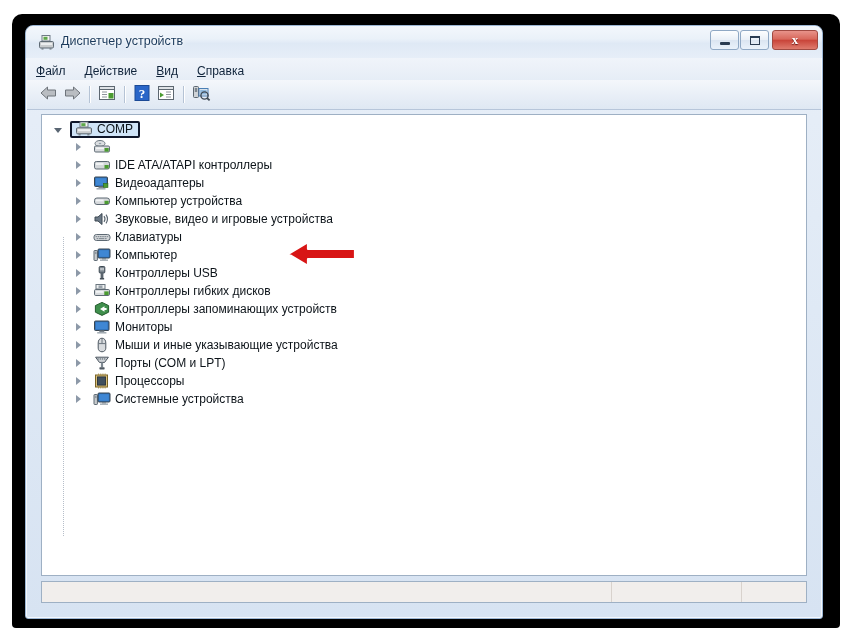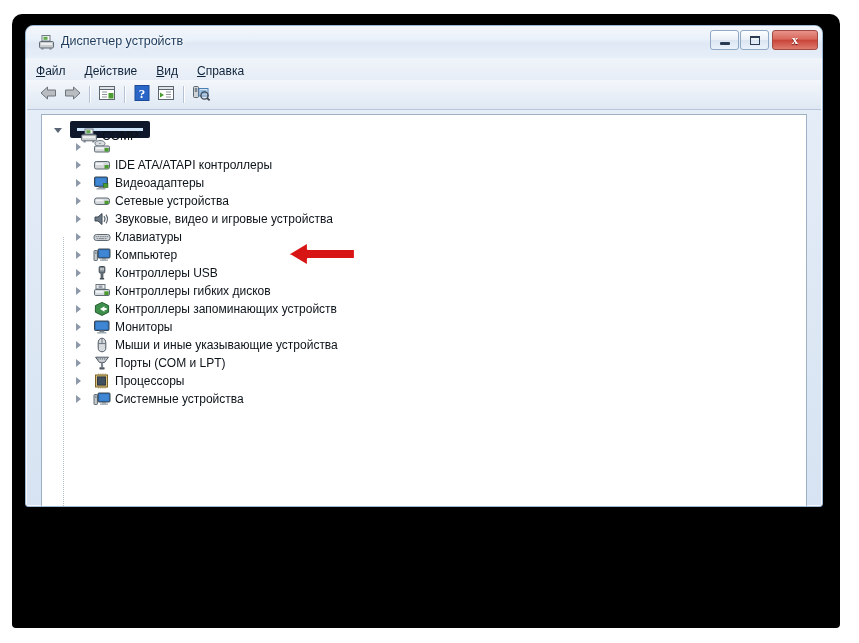--- a/index.html
+++ b/index.html
@@ -26,21 +26,21 @@
     background: #000000;
     border-radius: 10px 10px 4px 4px;
   }
 
   
   #window {
     position: absolute;
     left: 25px;
     top: 25px;
     width: 798px;
-    height: 482px;
+    height: 594px;
     border-radius: 8px 8px 3px 3px;
     background: linear-gradient(180deg, #e8eff8 0%, #dfe9f5 48%, #d7e3f2 100%);
     border: 1px solid #9cb6d4;
     box-sizing: border-box;
     box-shadow: inset 0 0 0 1px rgba(255,255,255,0.75);
     overflow: hidden;
   }
 
   
   #titlebar {
@@ -219,26 +219,26 @@
     position: relative;
     margin-right: 4px;
   }
   .node-label {
     font-size: 12px;
     color: #0c1319;
     line-height: 16px;
   }
   .tree-row.selected .sel-wrap {
     background: #cfe4f7;
-    border: 7px solid #0f172a;
+    border: 2px solid #0f172a;
     border-radius: 2px;
     padding: 0 5px 0 3px;
     margin-left: -3px;
     display: flex;
-    align-items: flex-start;
+    align-items: center;
     height: 17px;
     box-sizing: border-box;
   }
   .sel-wrap { display: flex; align-items: center; }
 
   
   #tree-guide {
     position: absolute;
     left: 21px;
     top: 122px;
@@ -470,21 +470,21 @@
             <span class="tri-closed"></span>
           </span>
         <span class="dotlink"></span>
         <span class="node-icon">
           <svg width="18" height="16" viewBox="0 0 18 16">
             <rect x="1.5" y="5" width="15" height="6.5" rx="2.4" fill="#d6d9dc" stroke="#5d6973" stroke-width="1"></rect>
             <rect x="3" y="6.5" width="7.5" height="1.8" fill="#f2f4f5"></rect>
             <rect x="11.5" y="7.8" width="4.2" height="3.2" fill="#4b9b31"></rect>
           </svg>
         </span>
-        <span class="node-label">Сетевые устройства</span>
+        <span class="node-label">Компьютер устройства</span>
       </div>
 
       <div class="tree-row child">
         <span class="expander">
             <span class="tri-closed"></span>
           </span>
         <span class="dotlink"></span>
         <span class="node-icon">
           <svg width="18" height="16" viewBox="0 0 18 16">
             <path d="M2 6 L5 6 L9 2.5 L9 13.5 L5 10 L2 10 Z" fill="#6d7a87" stroke="#3c4853" stroke-width="1" stroke-linejoin="round"></path>

